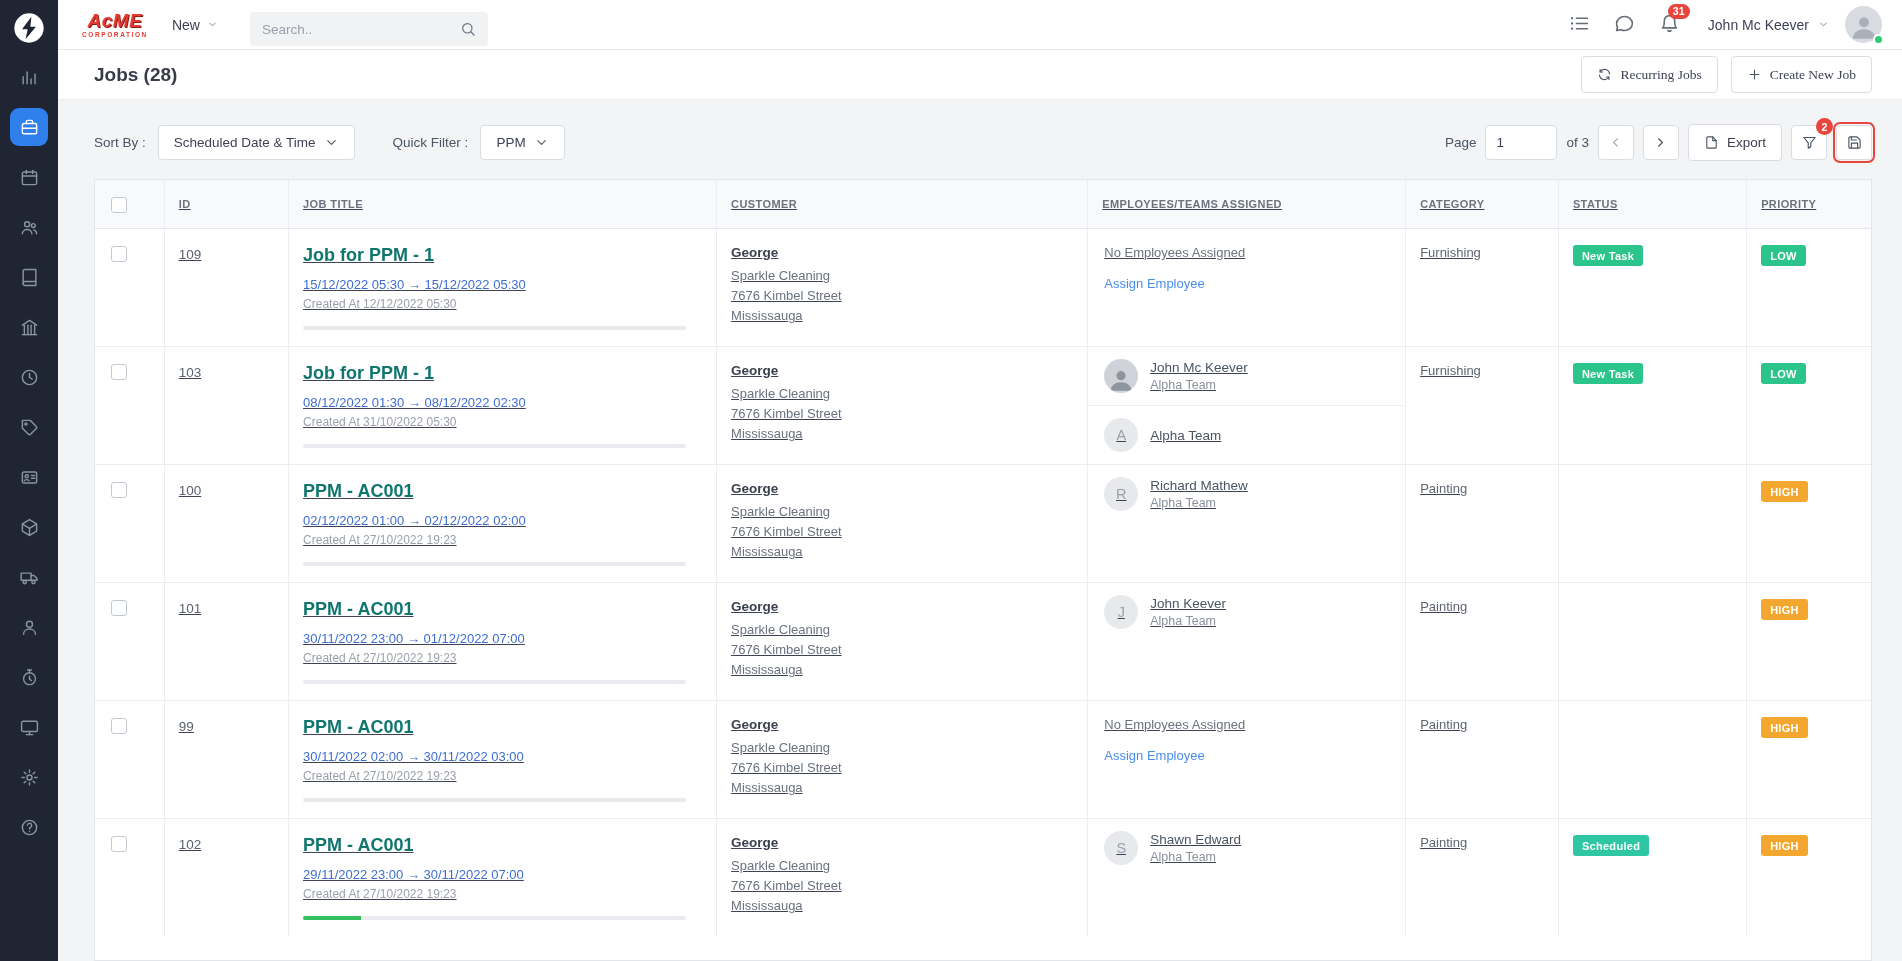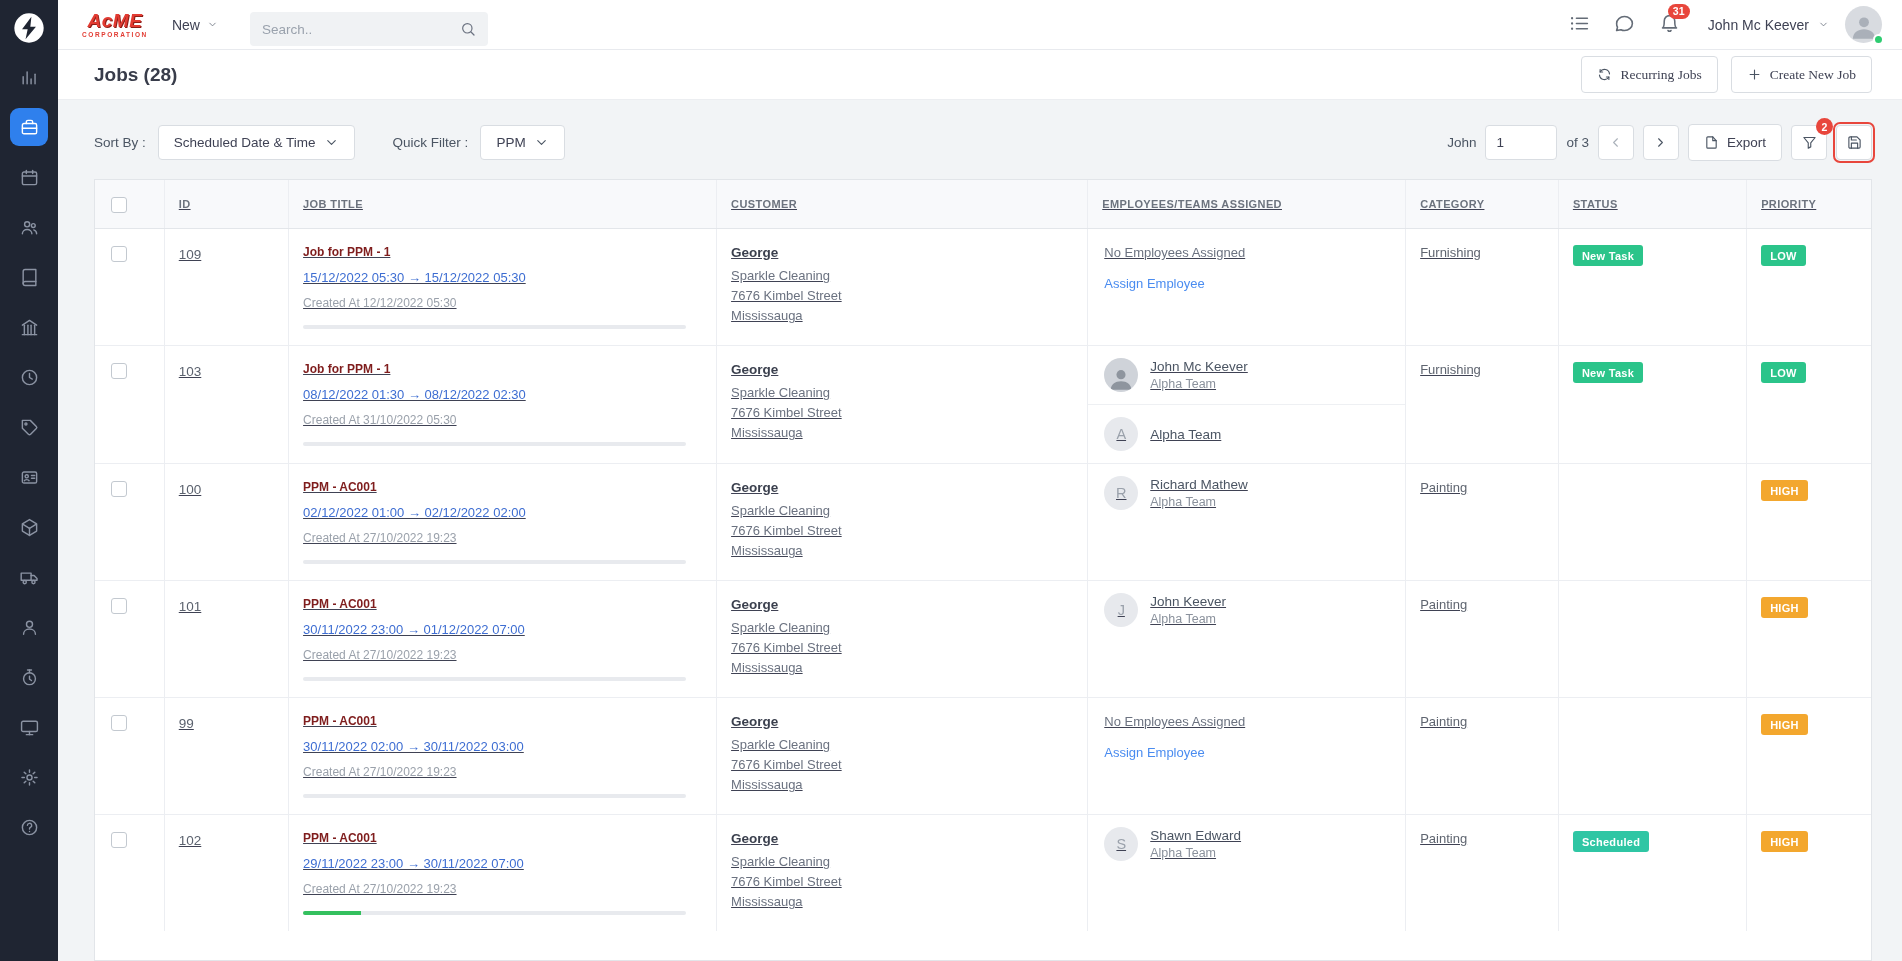--- a/index.html
+++ b/index.html
@@ -63,23 +63,23 @@
   .card{margin:0 30px 0 36px;background:#fff;border:1px solid #e2e5e9;flex:1;overflow:hidden;}
   table{width:100%;border-collapse:collapse;table-layout:fixed;text-decoration:underline;}
   th,td{border-right:1px solid #eceef2;}
   th:last-child,td:last-child{border-right:none;}
   thead th{background:#f8f9fb;text-align:left;font-size:11px;font-weight:700;color:#6c737e;letter-spacing:.4px;padding:15px 14px;border-bottom:1px solid #e3e6ea;}
   tbody td{padding:16px 14px;vertical-align:top;font-size:13px;color:#5f6570;border-top:1px solid #eceef2;}
   tbody tr:first-child td{border-top:none;}
   .chk{appearance:none;-webkit-appearance:none;width:16px;height:16px;border:1.5px solid #c3c9d0;border-radius:3px;background:#fff;cursor:pointer;display:block;}
   .id-cell{padding-top:18px;font-size:13.5px;color:#5b626e;}
   .cb-cell{padding-top:17px;padding-left:16px;}
-  .job-title{font-size:12px;font-weight:700;color:#7f1d1d;cursor:pointer;}
+  .job-title{font-size:18px;font-weight:700;color:#0f766e;cursor:pointer;}
   .job-dates{margin-top:11px;font-size:13px;color:var(--accent-blue);cursor:pointer;}
-  .job-created{margin-top:11px;font-size:12px;color:#9aa1ab;}
+  .job-created{margin-top:5px;font-size:12px;color:#9aa1ab;}
   .progress{margin-top:15px;height:4px;background:#e8eaee;border-radius:2px;width:96%;overflow:hidden;}
   .progress-fill{height:100%;background:var(--progress-green);width:0;}
   .cust-name{font-weight:700;color:#3b404e;font-size:13.5px;margin-bottom:6px;}
   .cust-line{color:#6b7280;font-size:13px;line-height:1.55;}
   .emp-td{padding:0;}
   .emp-pad{padding:16px;}
   .no-emp{font-size:13px;color:#6b7280;}
   .assign-link{display:inline-block;margin-top:16px;font-size:13px;color:var(--link-blue);cursor:pointer;text-decoration:none;}
   .emp-entry{display:flex;align-items:center;gap:12px;padding:12px 16px;cursor:pointer;}
   .emp-entry + .emp-entry{border-top:1px solid #eef0f3;}
@@ -350,21 +350,21 @@
           </svg>
       </button>
       <span class="tlabel qf">Quick Filter :</span>
       <button class="btn select">
         <span>PPM</span>
         <svg class="sk caret" viewBox="0 0 24 24">
             <path d="M6 9l6 6 6-6"></path>
           </svg>
       </button>
       <div class="toolbar-right">
-        <span class="tlabel">John</span>
+        <span class="tlabel">Page</span>
         <input class="page-input" value="1" style="">
         <span class="tlabel">of 3</span>
         <button class="btn icon-sq prev">
           <svg class="sk" viewBox="0 0 24 24">
               <path d="M15 18l-6-6 6-6"></path>
             </svg>
         </button>
         <button class="btn icon-sq">
           <svg class="sk" viewBox="0 0 24 24">
               <path d="M9 6l6 6-6 6"></path>

